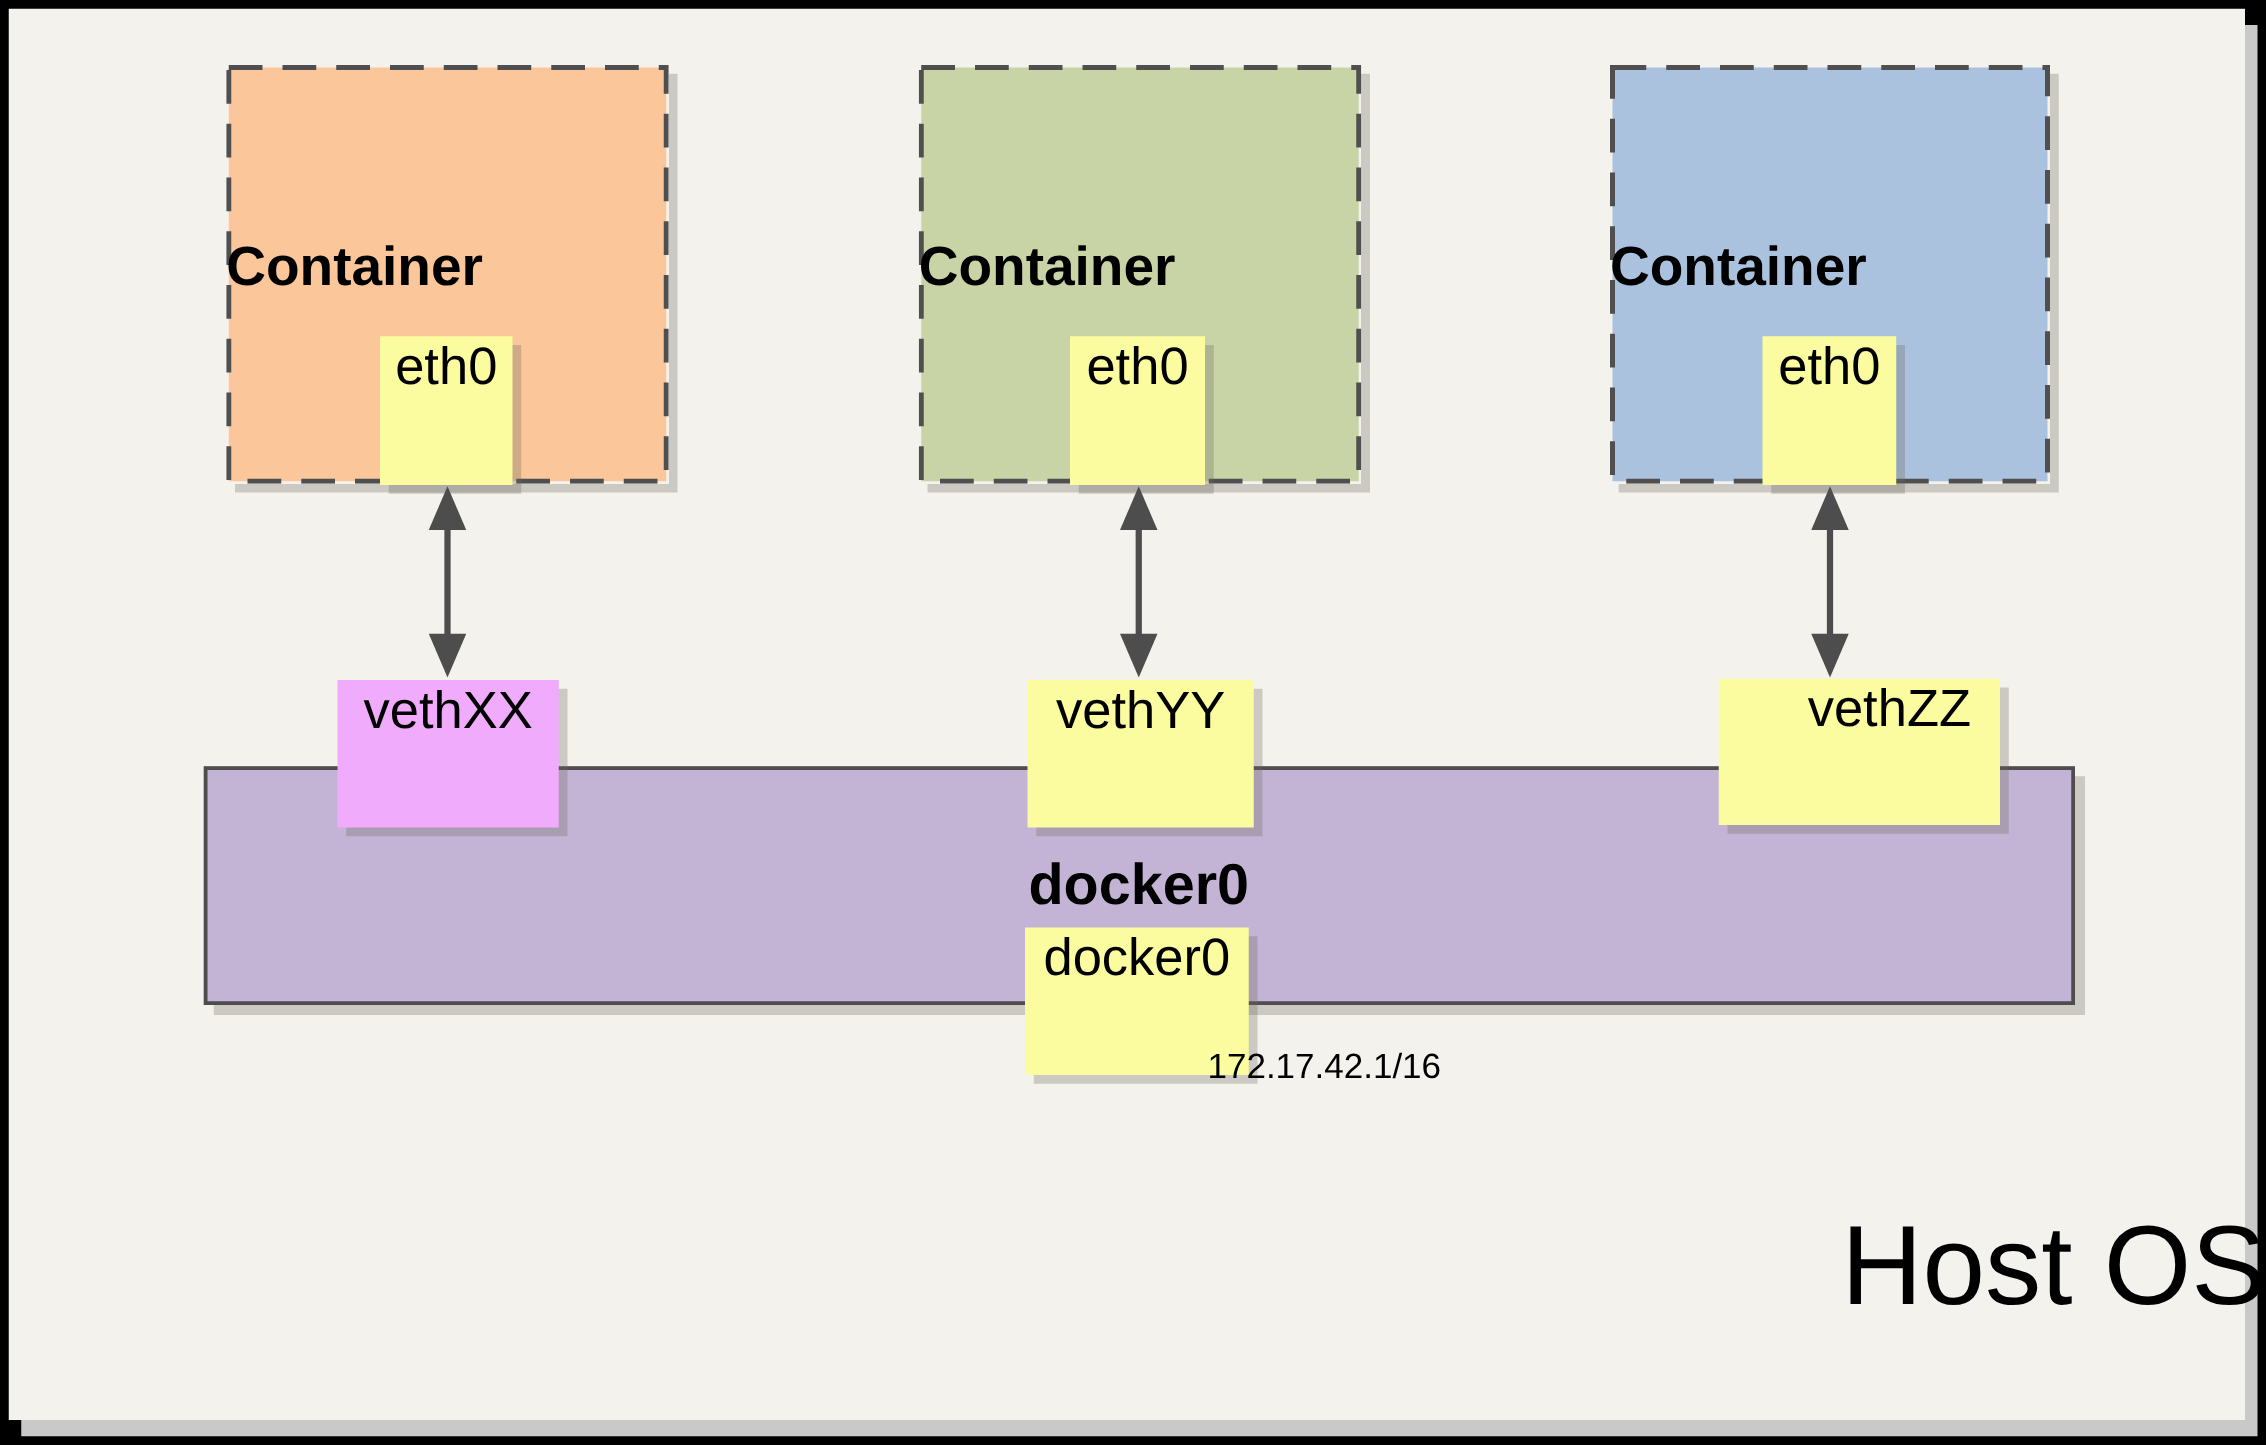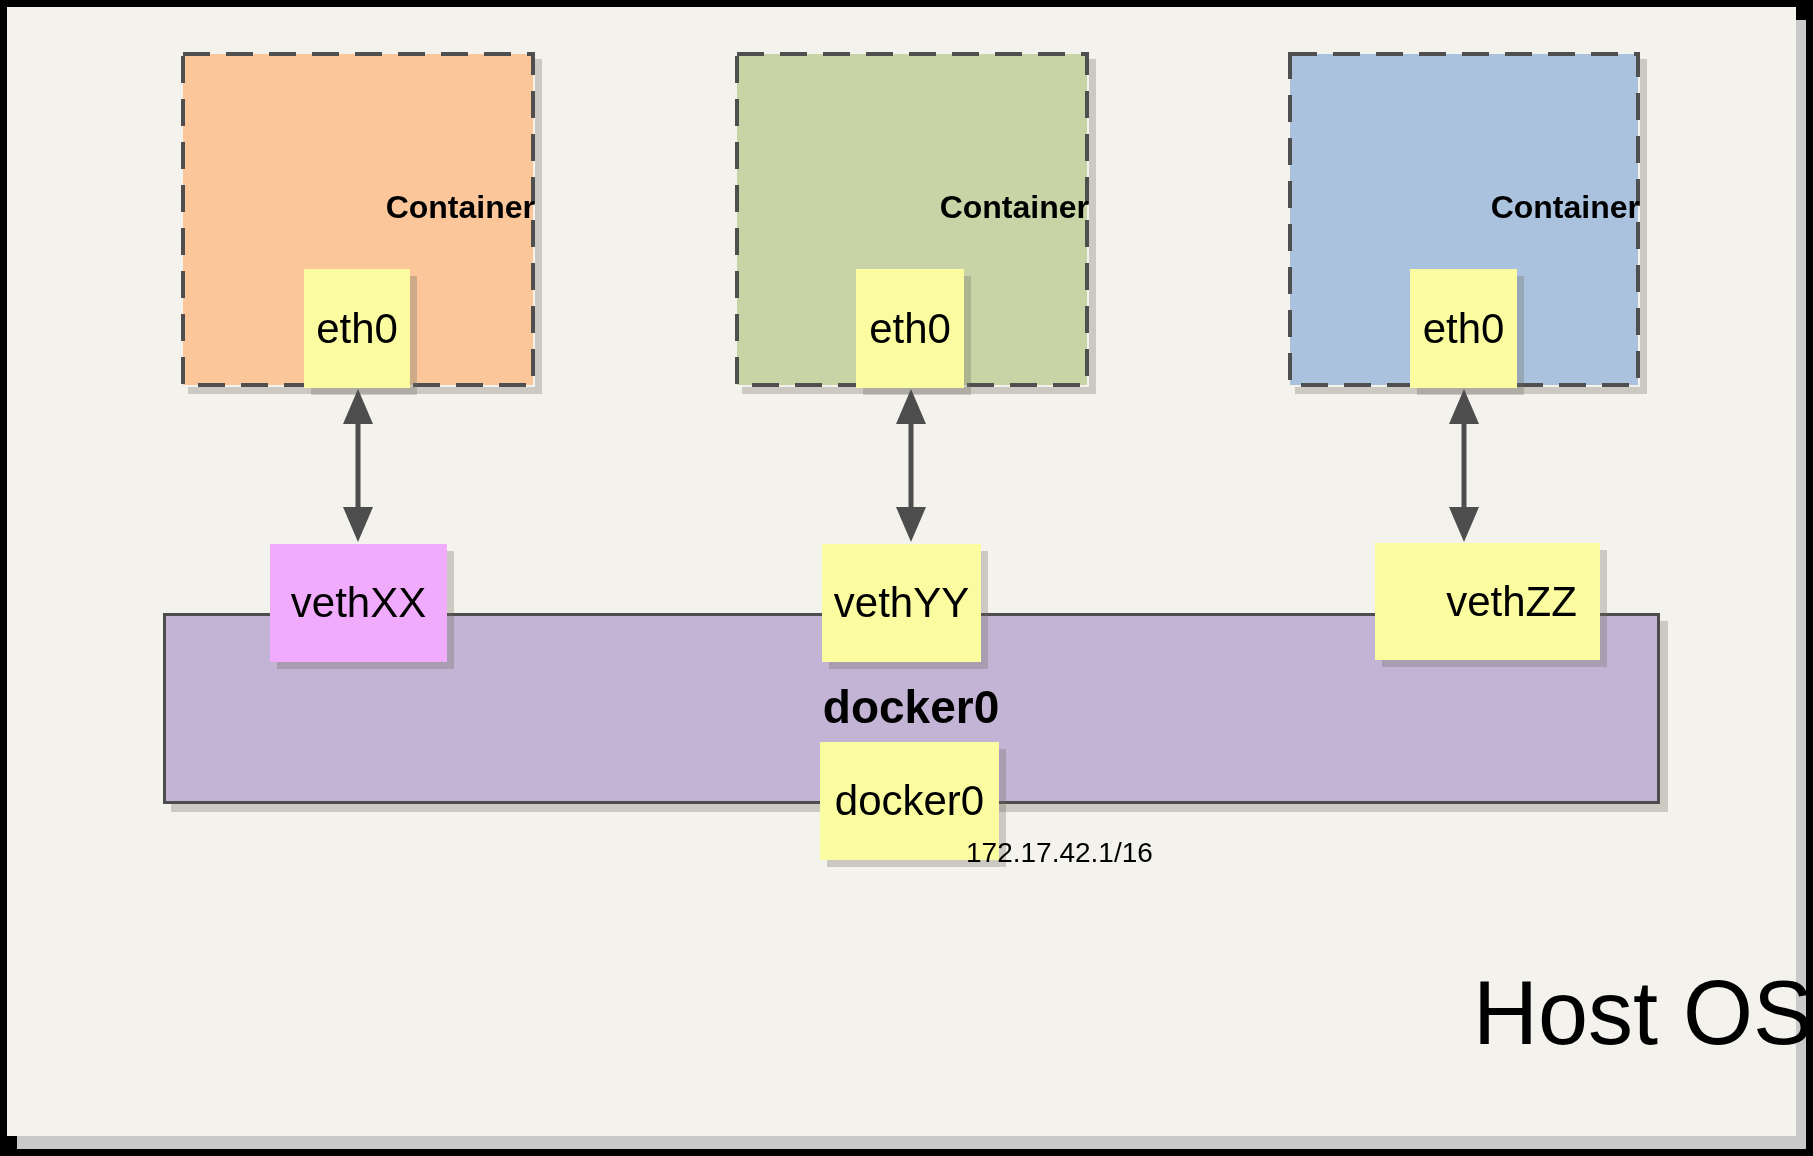--- a/index.html
+++ b/index.html
@@ -17,30 +17,30 @@
     background:#f4f2ec;
     box-shadow:10px 13px 0 #c9c9c9;
   }
   .container-rect{
     position:absolute;
     box-shadow:7px 7px 0 rgba(110,105,95,0.30);
     display:block;
   }
   .container-title{
     position:absolute;
-    text-align:right;
+    text-align:left;
     font-weight:bold;
-    font-size:32px;
+    font-size:44px;
     line-height:1.1;
   }
   .chip{
     position:absolute;
     background:#fbfba0;
     box-shadow:7px 7px 0 rgba(110,105,95,0.30);
-    display:flex;align-items:center;justify-content:center;
+    display:flex;align-items:flex-start;justify-content:center;
     font-size:42px;
   }
   .bridge-bar{
     position:absolute;
     left:163px;top:613px;width:1497px;height:191px;
     background:#c3b4d5;
     border:3px solid #4d4d4d;
     box-sizing:border-box;
     box-shadow:8px 8px 0 rgba(110,105,95,0.30);
   }
@@ -118,21 +118,21 @@
     <polygon points="20,1 5,36 35,36" fill="currentColor"></polygon>
     <polygon points="20,154 5,119 35,119" fill="currentColor"></polygon>
   </svg>
 
   <div class="bridge-bar" style="background-color: rgb(195, 180, 213);"></div>
   <div class="bridge-label">docker0</div>
 
   <div class="chip" style="left: 270px; top: 544px; width: 177px; height: 118px; background-color: #f0abfc;">
     <span>vethXX</span>
   </div>
-  <div class="chip" style="left: 822px; top: 544px; width: 159px; height: 118px; background-color: rgb(251, 251, 160);">
+  <div class="chip" style="left: 822px; top: 544px; width: 181px; height: 118px; background-color: rgb(251, 251, 160);">
     <span>vethYY</span>
   </div>
   <div class="chip" style="left: 1375px; top: 543px; width: 177px; height: 117px; background-color: rgb(251, 251, 160); padding-left: 48px;">
     <span>vethZZ</span>
   </div>
 
   <div class="chip" style="left: 820px; top: 742px; width: 179px; height: 118px; background-color: rgb(251, 251, 160);">
     <span>docker0</span>
   </div>
   <div class="ip-label">172.17.42.1/16</div>

